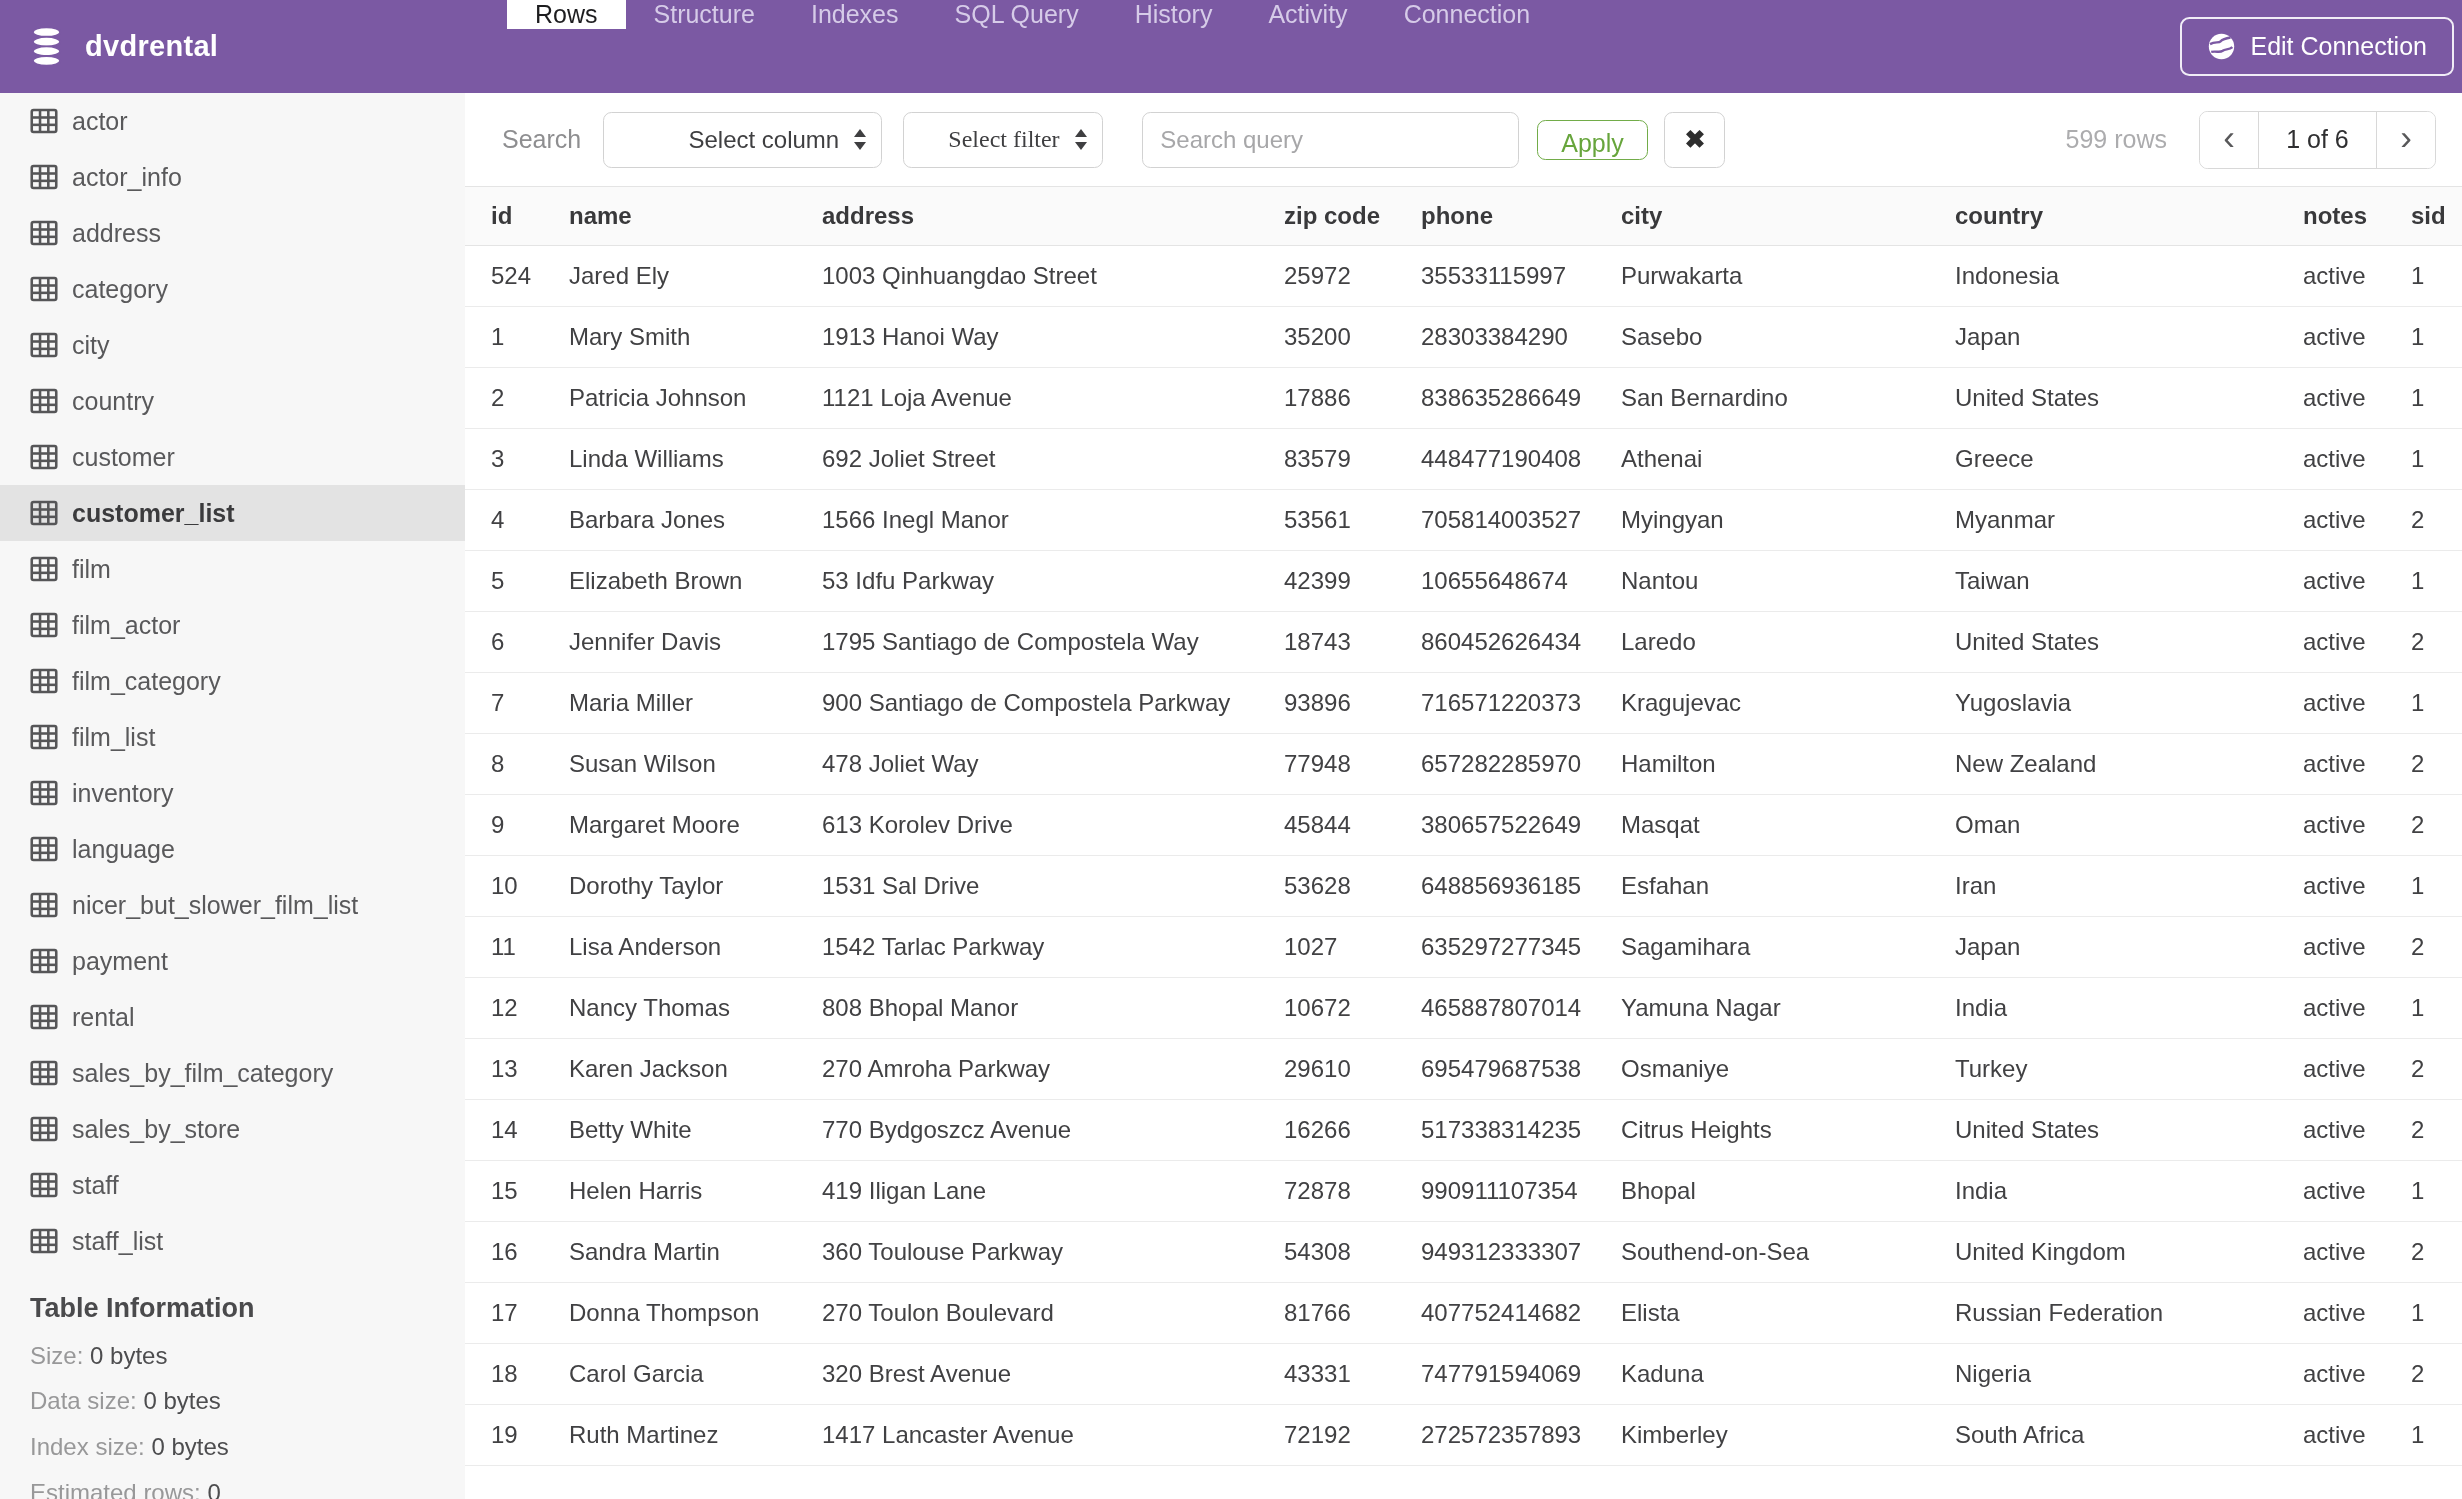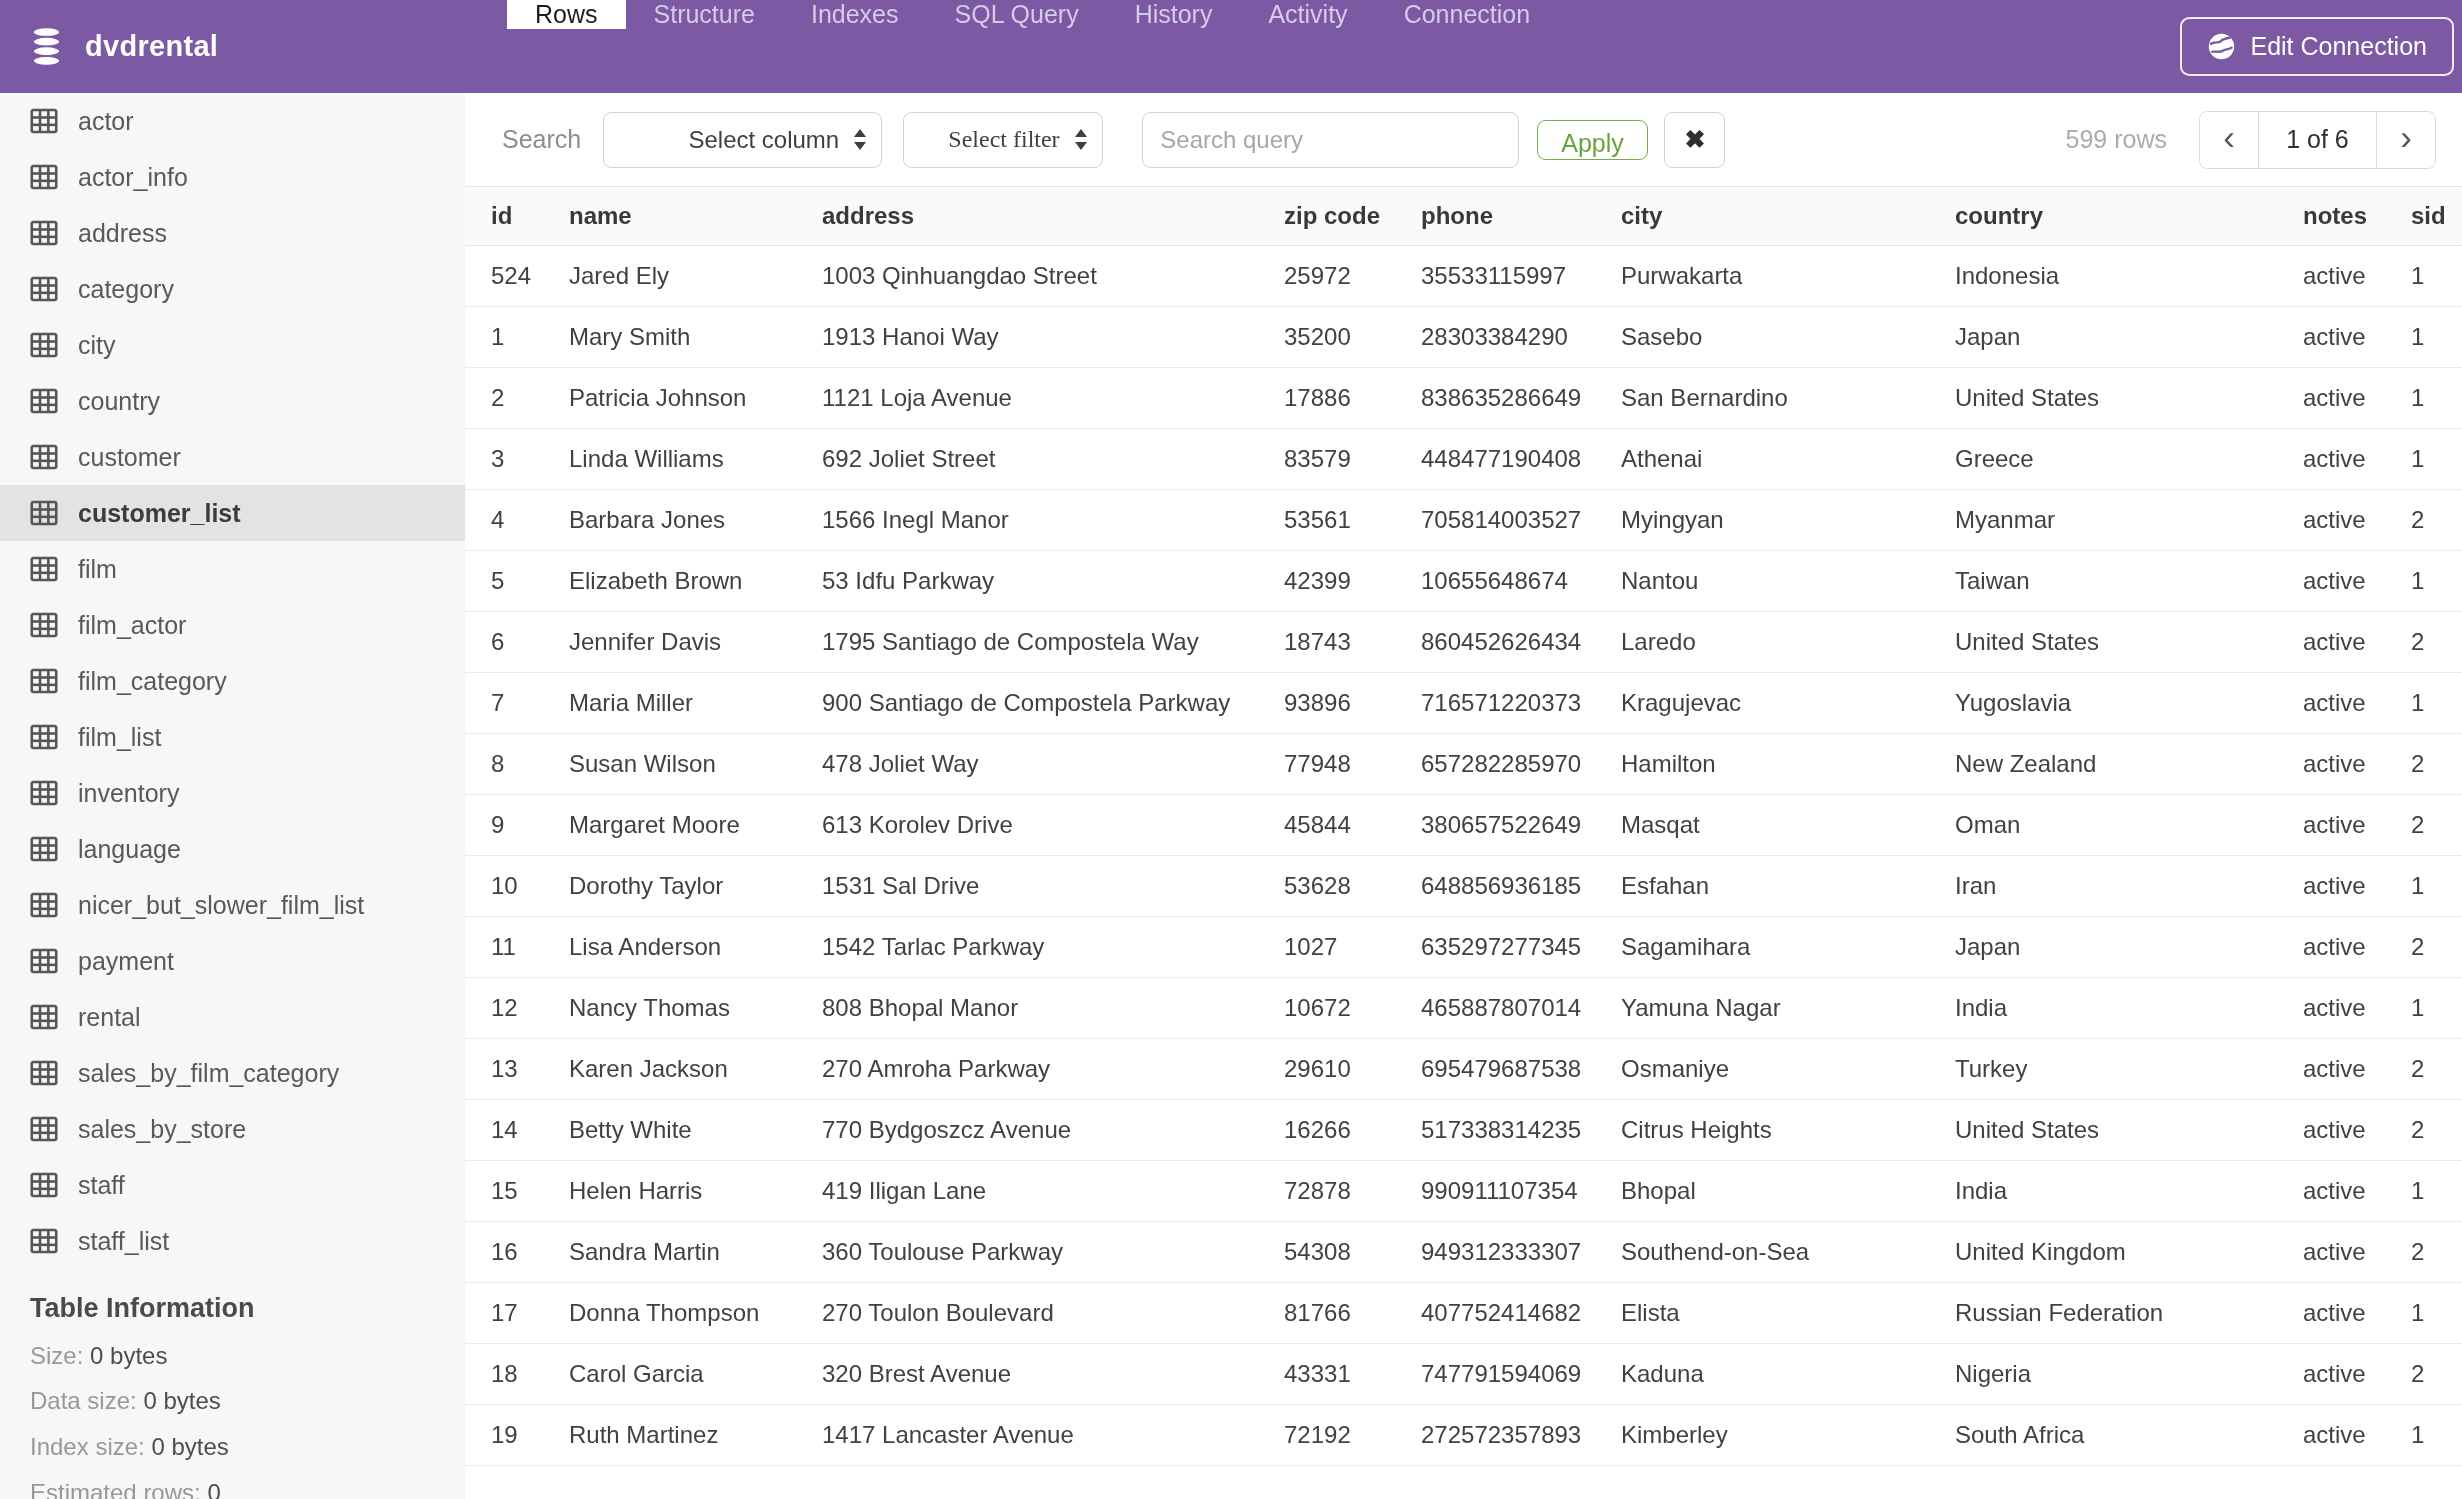--- a/index.html
+++ b/index.html
@@ -34,21 +34,21 @@
     color:#ffffff; font-size:25px; font-family:inherit; cursor:pointer;
   }
 
   
   .sidebar {
     position:absolute; top:93px; left:0; bottom:0; width:465px;
     background:#F7F7F7; overflow:hidden;
   }
   .table-list { list-style:none; margin:0; padding:0; }
   .table-item {
-    height:56px; display:flex; align-items:center; gap:20px;
+    height:56px; display:flex; align-items:center; gap:14px;
     padding-left:30px; font-size:25px; color:#59595B; cursor:pointer; white-space:nowrap;
   }
   .table-item.active { background:#E3E3E3; color:#3B3B3D; font-weight:bold; }
   .table-item svg { flex:0 0 auto; }
   .table-info { padding:24px 0 0 30px; }
   .table-info h3 { margin:0; font-size:27px; color:#4A4A4C; font-weight:bold; }
   .info-line { margin-top:17.7px; font-size:24px; color:#4D4D4F; line-height:28px; }
   .info-line .lbl { color:#989899; }
 
   

